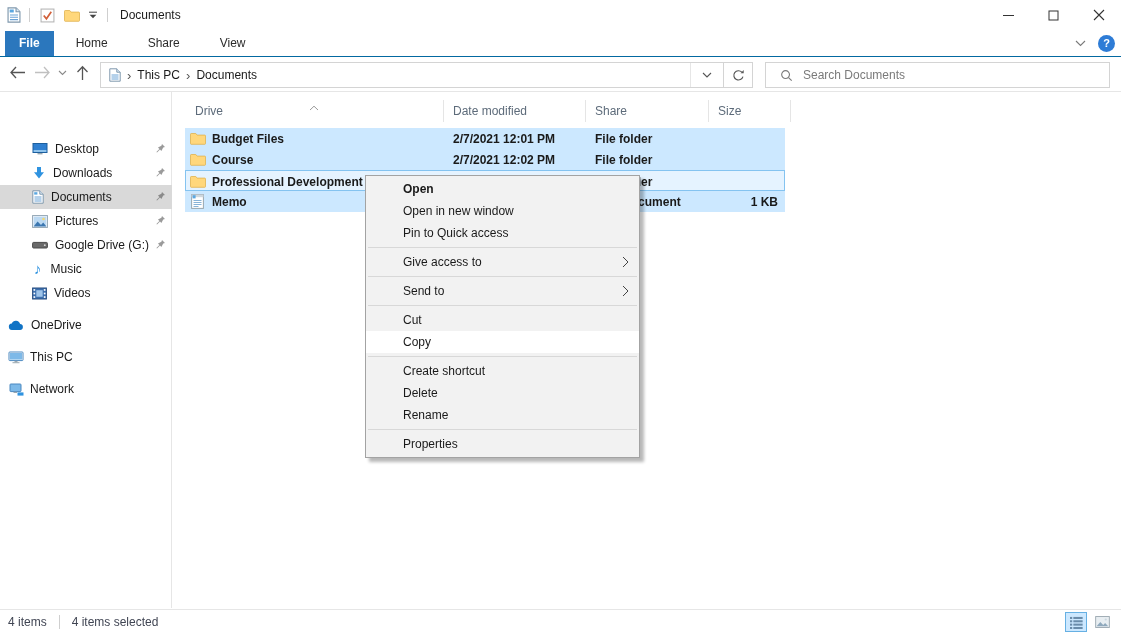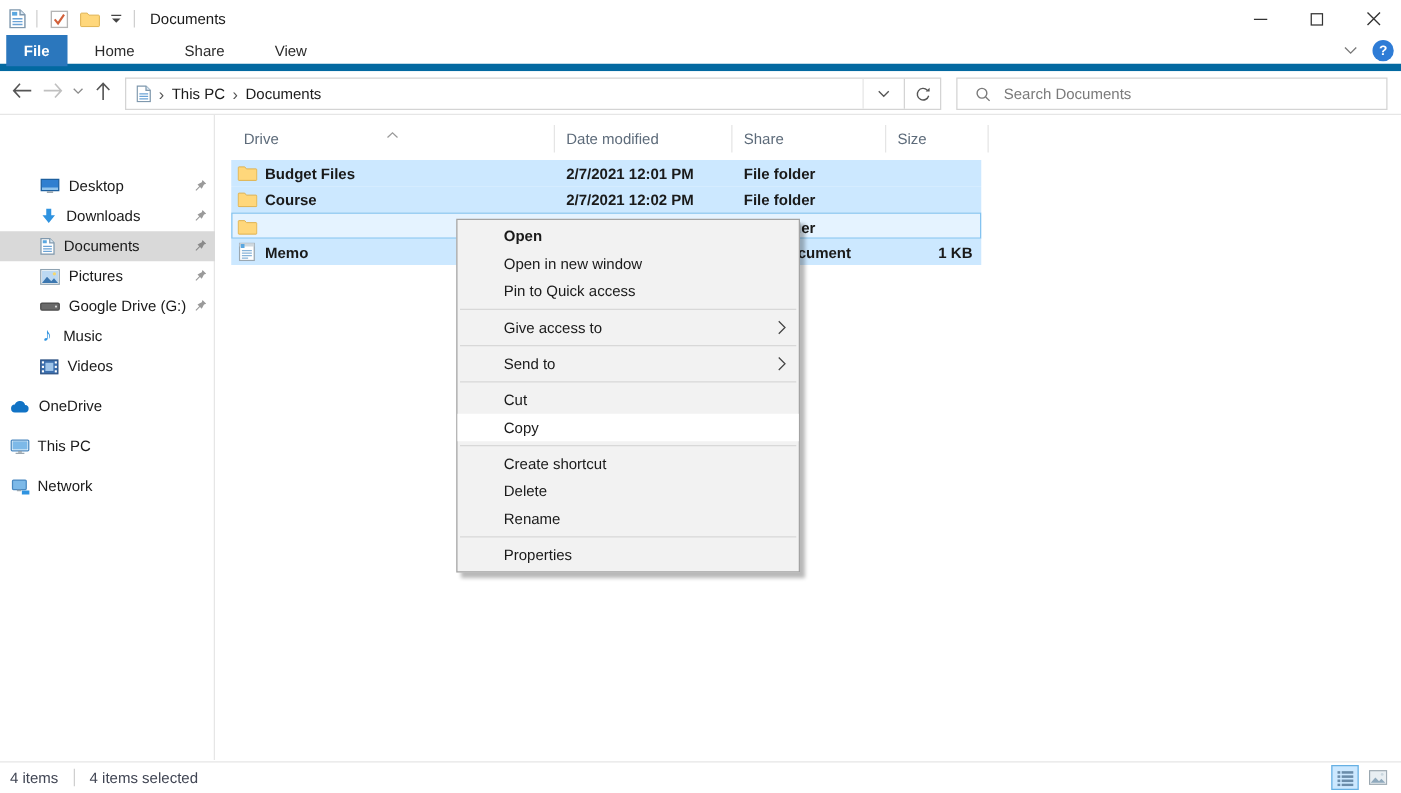--- a/index.html
+++ b/index.html
@@ -5,21 +5,21 @@
   html,body{margin:0;padding:0;background:#fff;}
   .window{position:relative;width:1121px;height:634px;background:#fff;overflow:hidden;
           font-family:"Liberation Sans","DejaVu Sans",sans-serif;font-size:12px;color:#1a1a1a;}
   .abs{position:absolute;}
   .flex{display:flex;align-items:center;}
   
   .titlebar{left:0;top:0;width:1121px;height:30px;background:#fff;}
   .qat-sep{width:1px;height:14px;background:#cfcfcf;}
   .win-btn{width:45px;height:30px;display:flex;align-items:center;justify-content:center;}
   
-  .ribbon{left:0;top:30px;width:1121px;height:27px;background:#fff;border-bottom:6px solid #0369a1;box-sizing:border-box;}
+  .ribbon{left:0;top:30px;width:1121px;height:27px;background:#fff;border-bottom:1px solid #0369a1;box-sizing:border-box;}
   .tab{height:25px;display:flex;align-items:center;justify-content:center;padding:0 14px;color:#2b2b2b;}
   .tab.active{color:#fff;font-weight:bold;}
   
   .addrbar{left:0;top:57px;width:1121px;height:35px;background:#fff;border-bottom:1px solid #e6e6e6;box-sizing:border-box;}
   .addr-box{border:1px solid #d4d4d4;background:#fff;height:26px;box-sizing:border-box;}
   .crumb-sep{color:#555;padding:0 6px;font-size:13px;}
   
   .side-item{position:absolute;left:0;width:172px;height:24px;display:flex;align-items:center;}
   .side-item .lbl{white-space:nowrap;}
   .side-item.selected{background:#d9d9d9;}
@@ -339,20 +339,21 @@
       <span class="cell" style="left:523px;width:70px;justify-content:flex-end"></span>
     </div>
     <div class="row focus" style="top:170px">
       <span class="cell" style="left:4px">
           <span class="flex">
             <svg width="16" height="13" viewBox="0 0 16 13">
               <path d="M.5 2.2c0-.4.3-.7.7-.7h4.6l1.3 1.6h7.7c.4 0 .7.3.7.7v7.8c0 .4-.3.7-.7.7H1.2c-.4 0-.7-.3-.7-.7z" fill="#ffd77b" stroke="#dfb24f" stroke-width=".8"></path>
             </svg>
           </span>
         </span>
+      <span class="cell" style="left:26px">Professional Development</span>
       <span class="cell" style="left:267px"></span>
       <span class="cell" style="left:409px">File folder</span>
       <span class="cell" style="left:522px;width:70px;justify-content:flex-end"></span>
     </div>
     <div class="row sel" style="top:191px">
       <span class="cell" style="left:6px">
           <span class="flex">
             <svg width="13" height="15" viewBox="0 0 13 15">
               <rect x=".6" y=".6" width="11.8" height="13.8" fill="#fff" stroke="#9aa7b0"></rect>
               <rect x=".6" y=".6" width="11.8" height="2.6" fill="#cfd8de"></rect>

